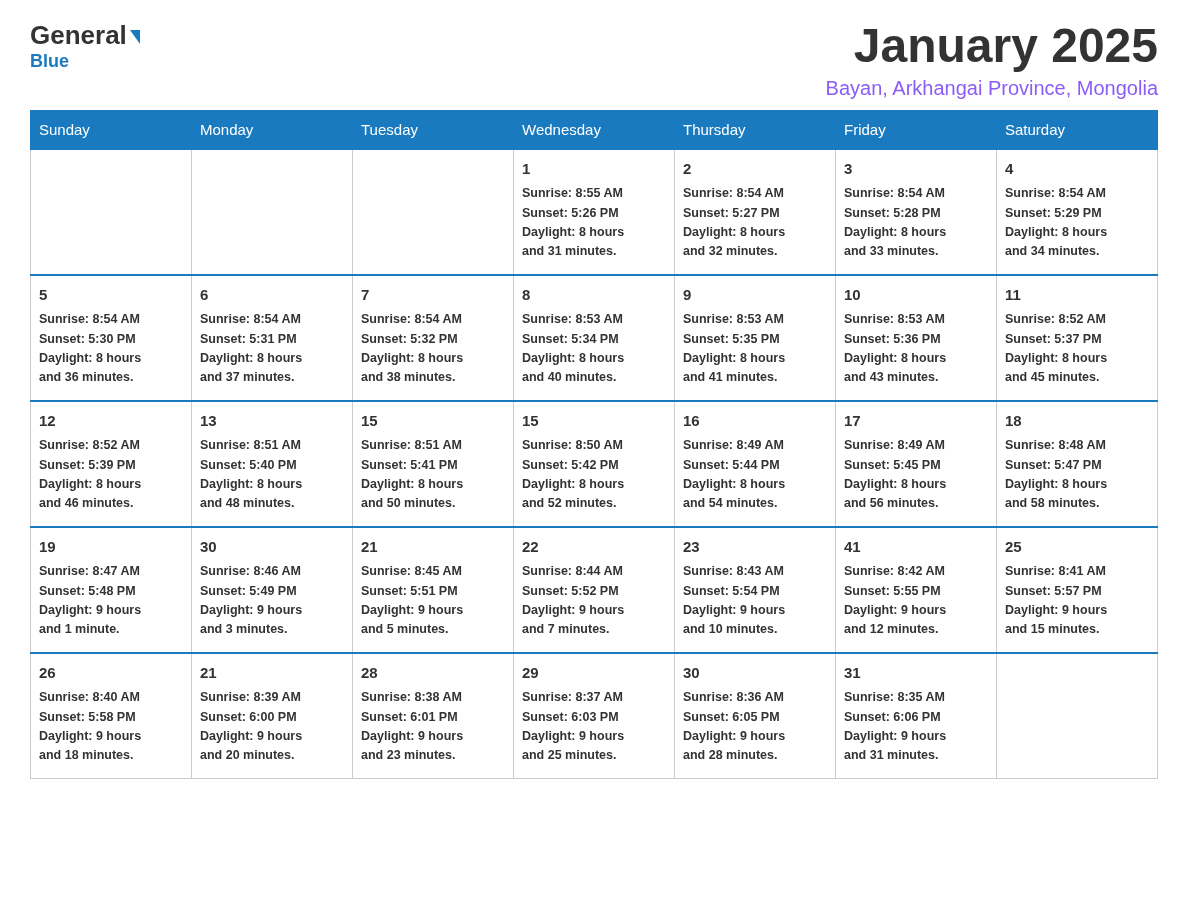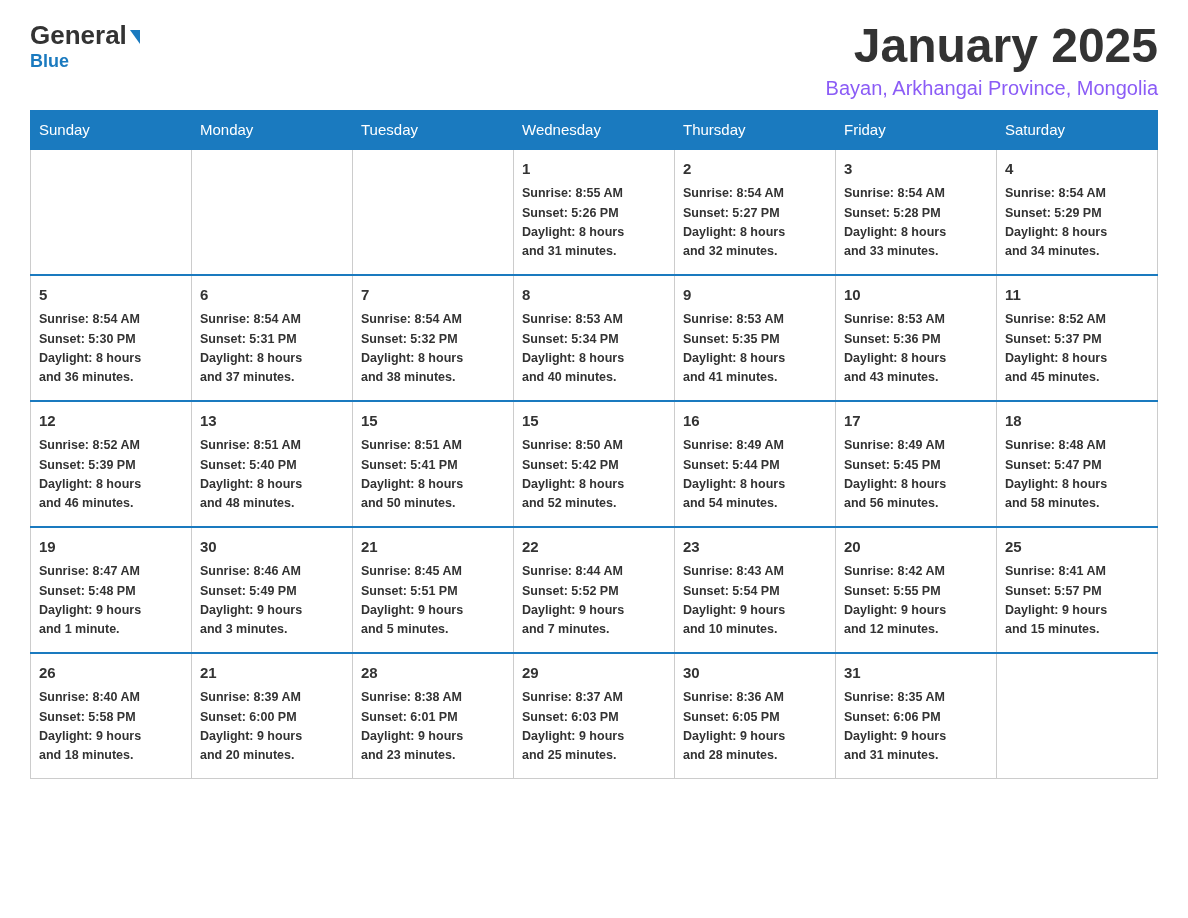--- a/index.html
+++ b/index.html
@@ -286,21 +286,21 @@
 and 7 minutes.</div>
         </td>
         <td>
           <span class="day-number">23</span>
           <div class="day-info" style="white-space: pre-line;">Sunrise: 8:43 AM
 Sunset: 5:54 PM
 Daylight: 9 hours
 and 10 minutes.</div>
         </td>
         <td>
-          <span class="day-number">20</span>
+          <span class="day-number">41</span>
           <div class="day-info" style="white-space: pre-line;">Sunrise: 8:42 AM
 Sunset: 5:55 PM
 Daylight: 9 hours
 and 12 minutes.</div>
         </td>
         <td>
           <span class="day-number">25</span>
           <div class="day-info" style="white-space: pre-line;">Sunrise: 8:41 AM
 Sunset: 5:57 PM
 Daylight: 9 hours

